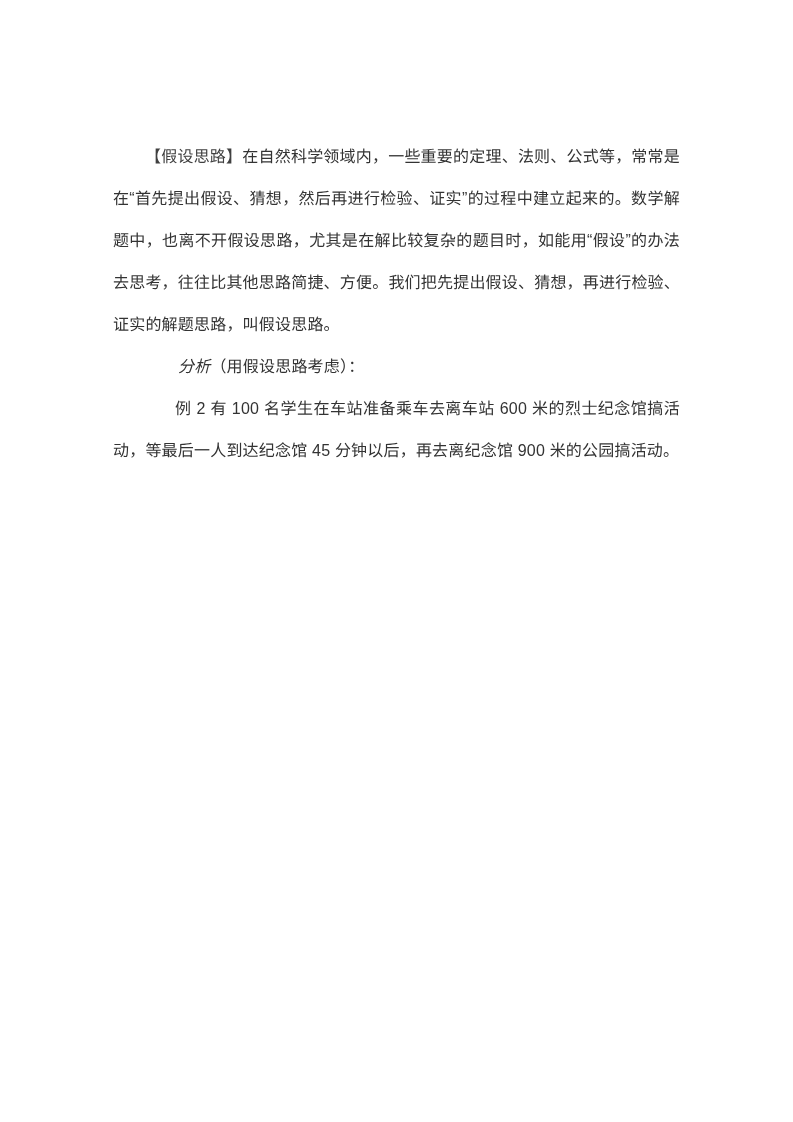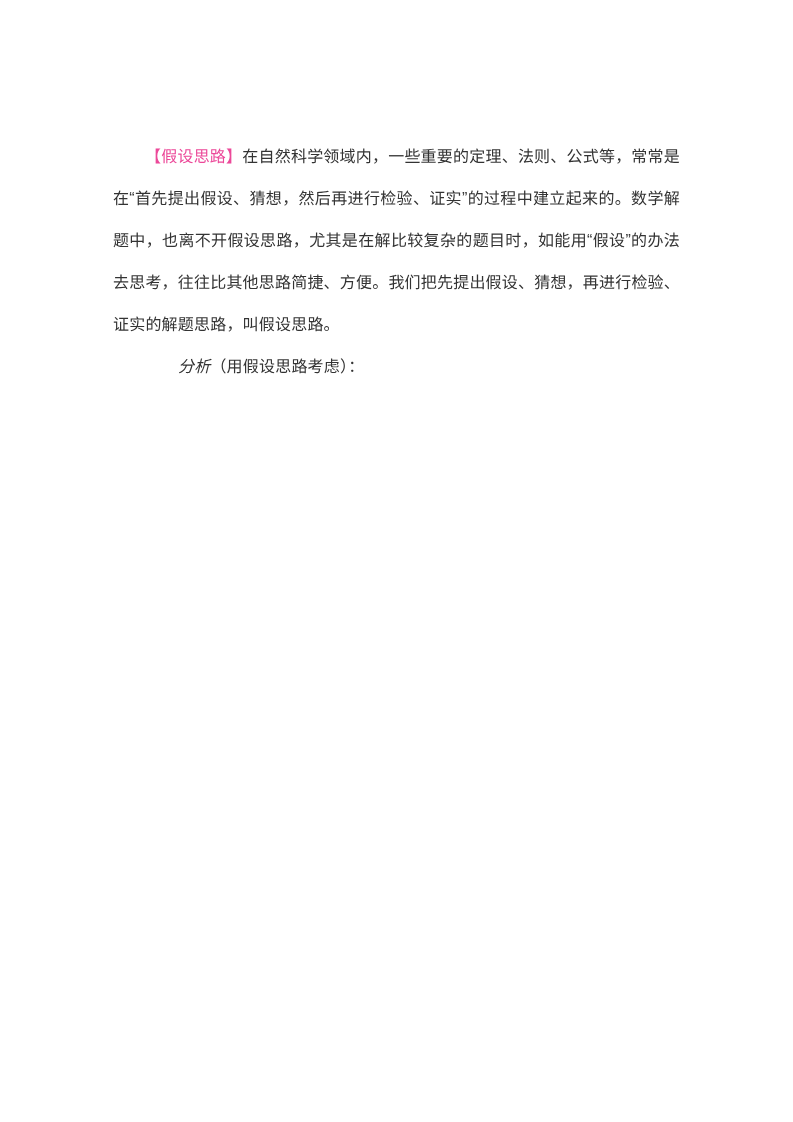--- a/index.html
+++ b/index.html
@@ -29,34 +29,35 @@
     line-height: 42px;
     text-align: justify;
     text-justify: inter-ideograph;
   }
   p { margin: 0; }
   .p-intro    { text-indent: 32px; }
   .p-example  { text-indent: 62px; }
   .p-analysis { text-indent: 65px; }
   .p-step     { text-indent: 72px; }
   .p-formula  { text-indent: 65px; }
-  .lead-red   { color: #ec4899; }
+  .lead-red   { color: #404040; }
   .lead-italic{ font-style: italic; }
 </style>
 </head>
 <body>
 
 <div class="page">
   <div class="content">
 
     <p class="p-intro"><span class="lead-red">【假设思路】</span><span>在自然科学领域内，一些重要的定理、法则、公式等，常常是在“首先提出假设、猜想，然后再进行检验、证实”的过程中建立起来的。数学解题中，也离不开假设思路，尤其是在解比较复杂的题目时，如能用“假设”的办法去思考，往往比其他思路简捷、方便。我们把先提出假设、猜想，再进行检验、证实的解题思路，叫假设思路。</span></p>
 
 
     <p class="p-analysis"><span class="lead-italic">分析</span><span>（用假设思路考虑）：</span></p>
 
 
 
 
 
 
+    <p class="p-example"><span>例 2 有 100 名学生在车站准备乘车去离车站 600 米的烈士纪念馆搞活动，等最后一人到达纪念馆 45 分钟以后，再去离纪念馆 900 米的公园搞活动。</span></p>
 
   </div>
 </div>
 
 </body></html>

